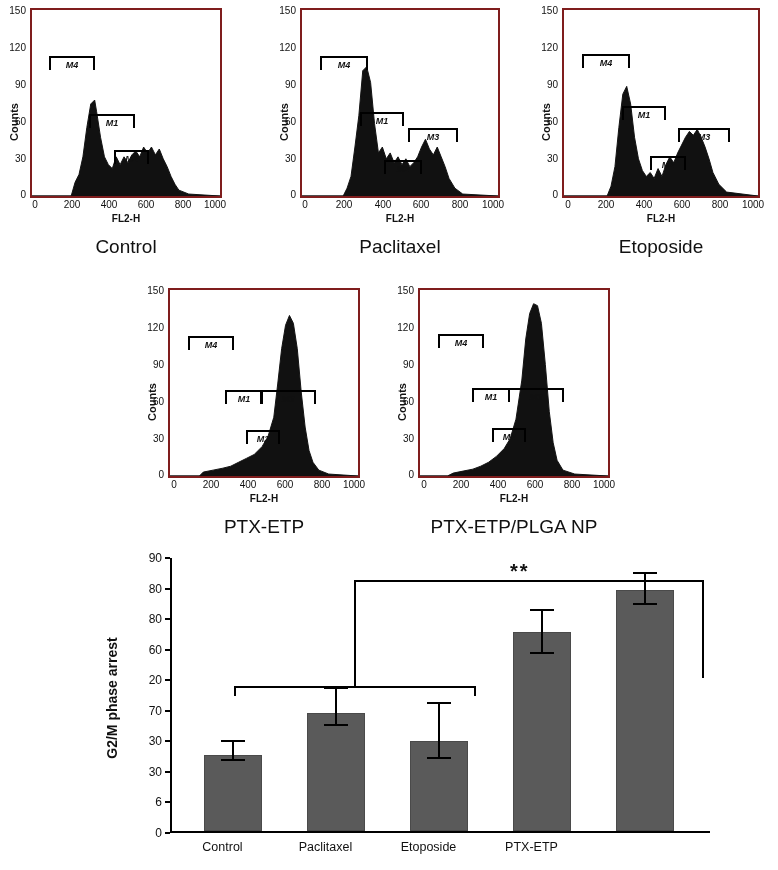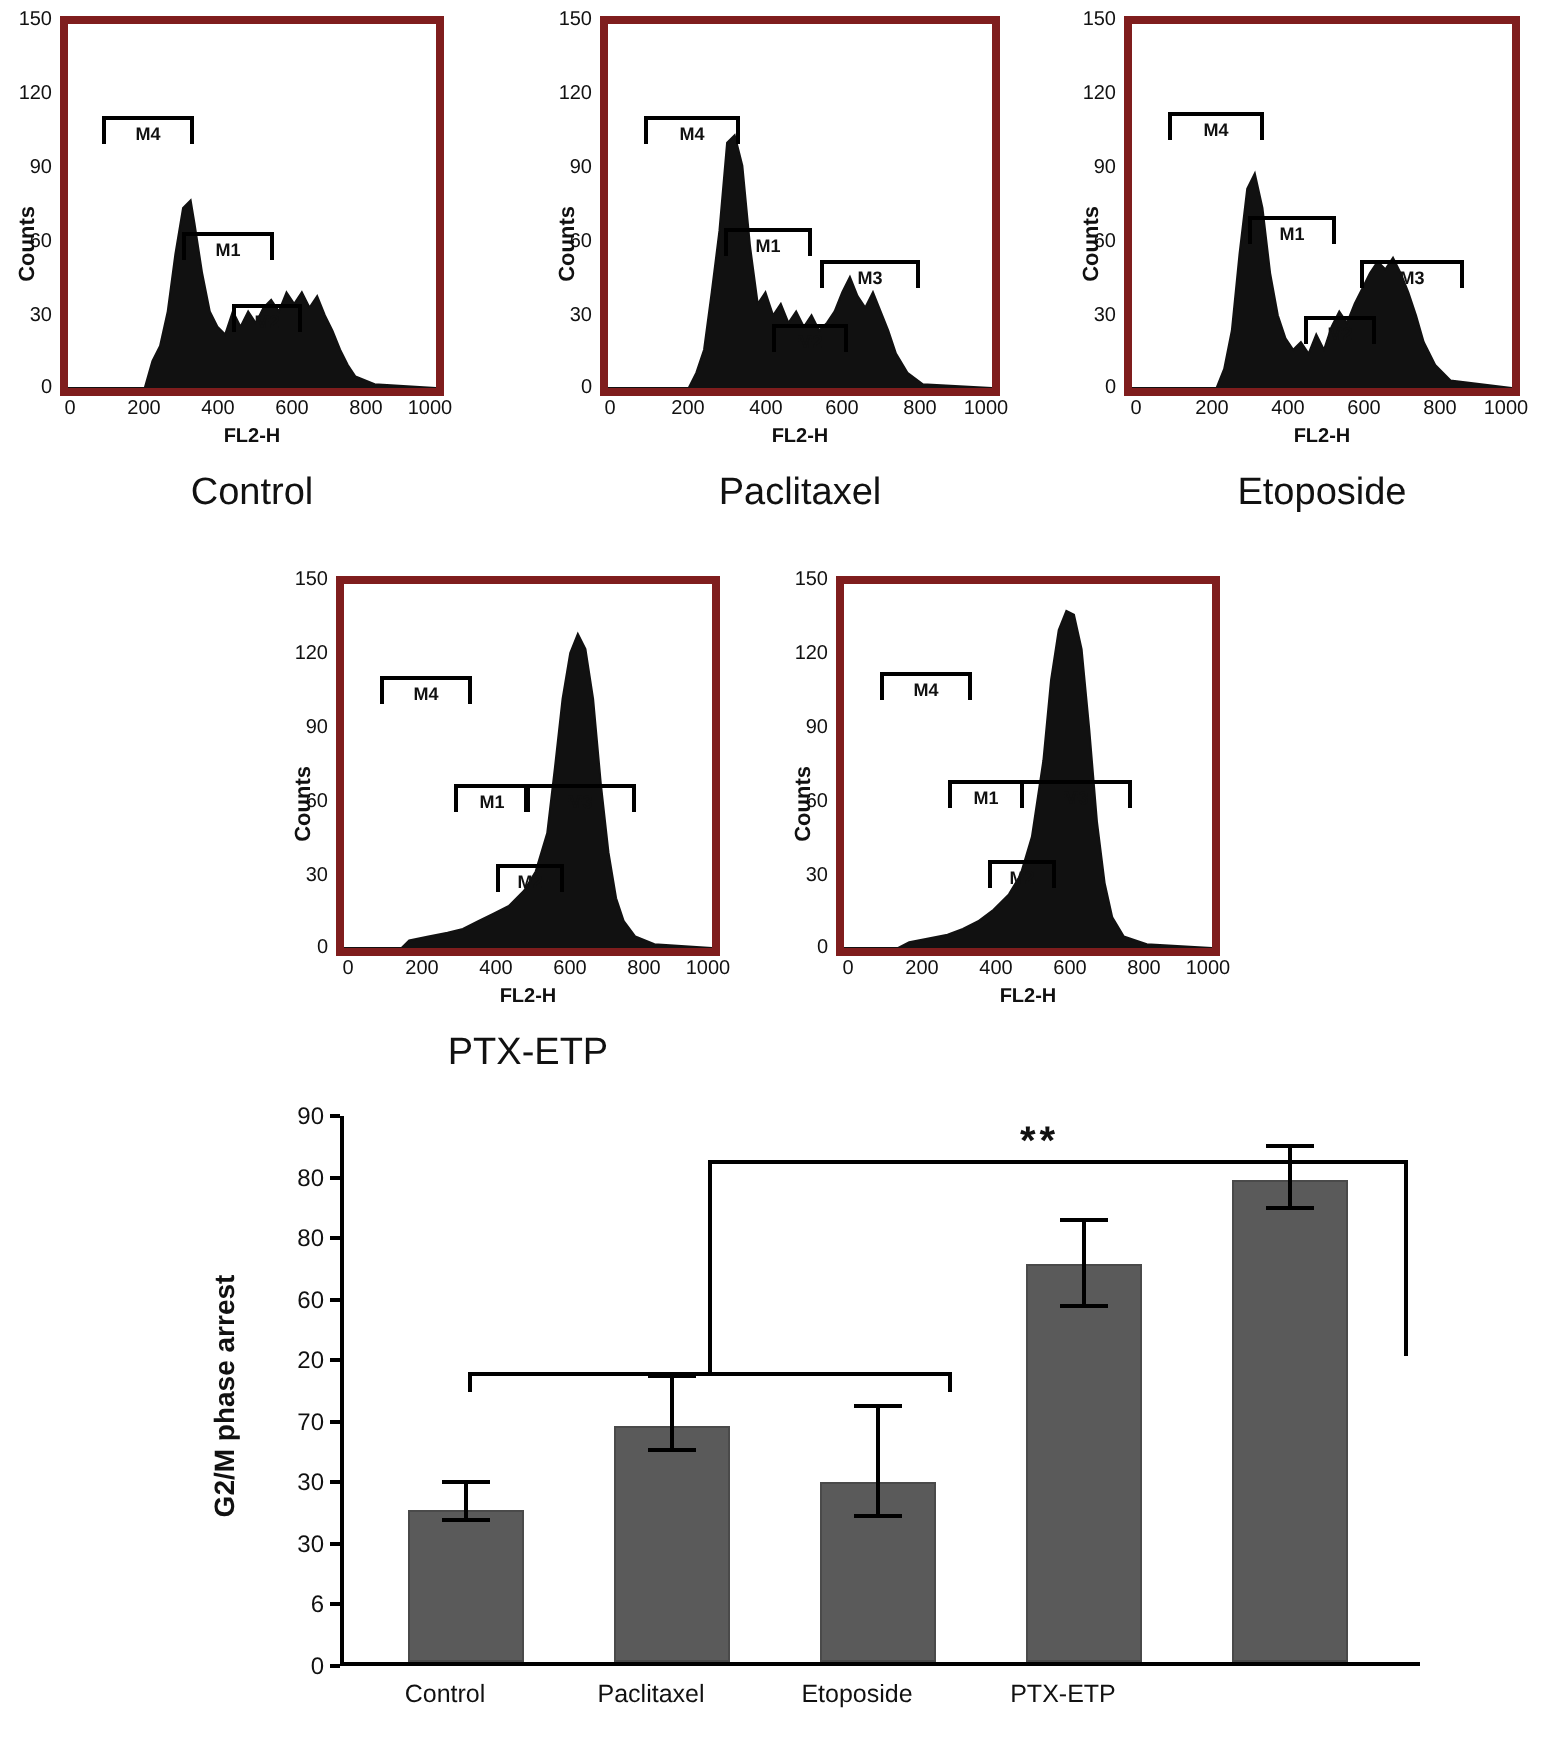--- a/index.html
+++ b/index.html
@@ -20,24 +20,25 @@
     width: 778px;
     height: 870px;
   }
 
   
   .flow-panel {
     position: absolute;
   }
   .flow-plot {
     position: relative;
-    border: 4px solid #7f1d1d;
+    border: 2px solid #7f1d1d;
     box-sizing: border-box;
     background: #fff;
     overflow: hidden;
+    font-style: italic;
   }
   .y-axis-label {
     position: absolute;
     left: -2px;
     top: 50%;
     transform: translate(-100%, -50%) rotate(-90deg);
     transform-origin: right center;
     font-size: 11px;
     font-weight: bold;
     white-space: nowrap;
@@ -387,20 +388,21 @@
     </div>
     <div class="x-ticks">
       <span style="left:6px;">0</span>
       <span style="left:43px;">200</span>
       <span style="left:80px;">400</span>
       <span style="left:117px;">600</span>
       <span style="left:154px;">800</span>
       <span style="left:186px;">1000</span>
     </div>
     <div class="x-axis-label">FL2-H</div>
+    <div class="panel-caption" style="top:228px;">PTX-ETP/PLGA NP</div>
   </div>
 
   <div id="bar-chart">
     <div class="bar-ylabel">G2/M phase arrest</div>
 
     <div class="bar-yticks">
       <span style="top:0px;">90</span>
         <i style="top:0px;"></i>
       <span style="top:30.6px;">80</span>
         <i style="top:30.6px;"></i>

